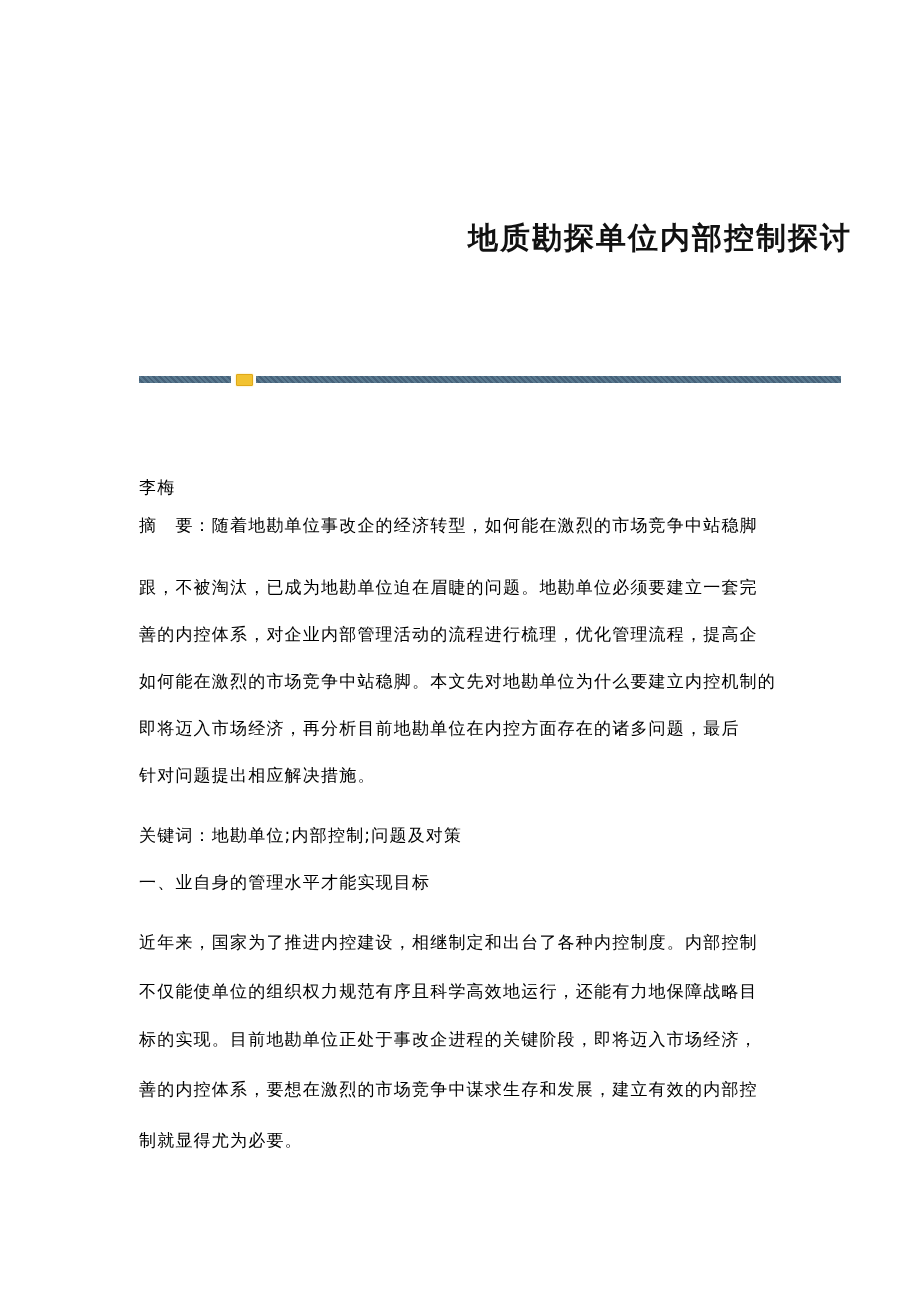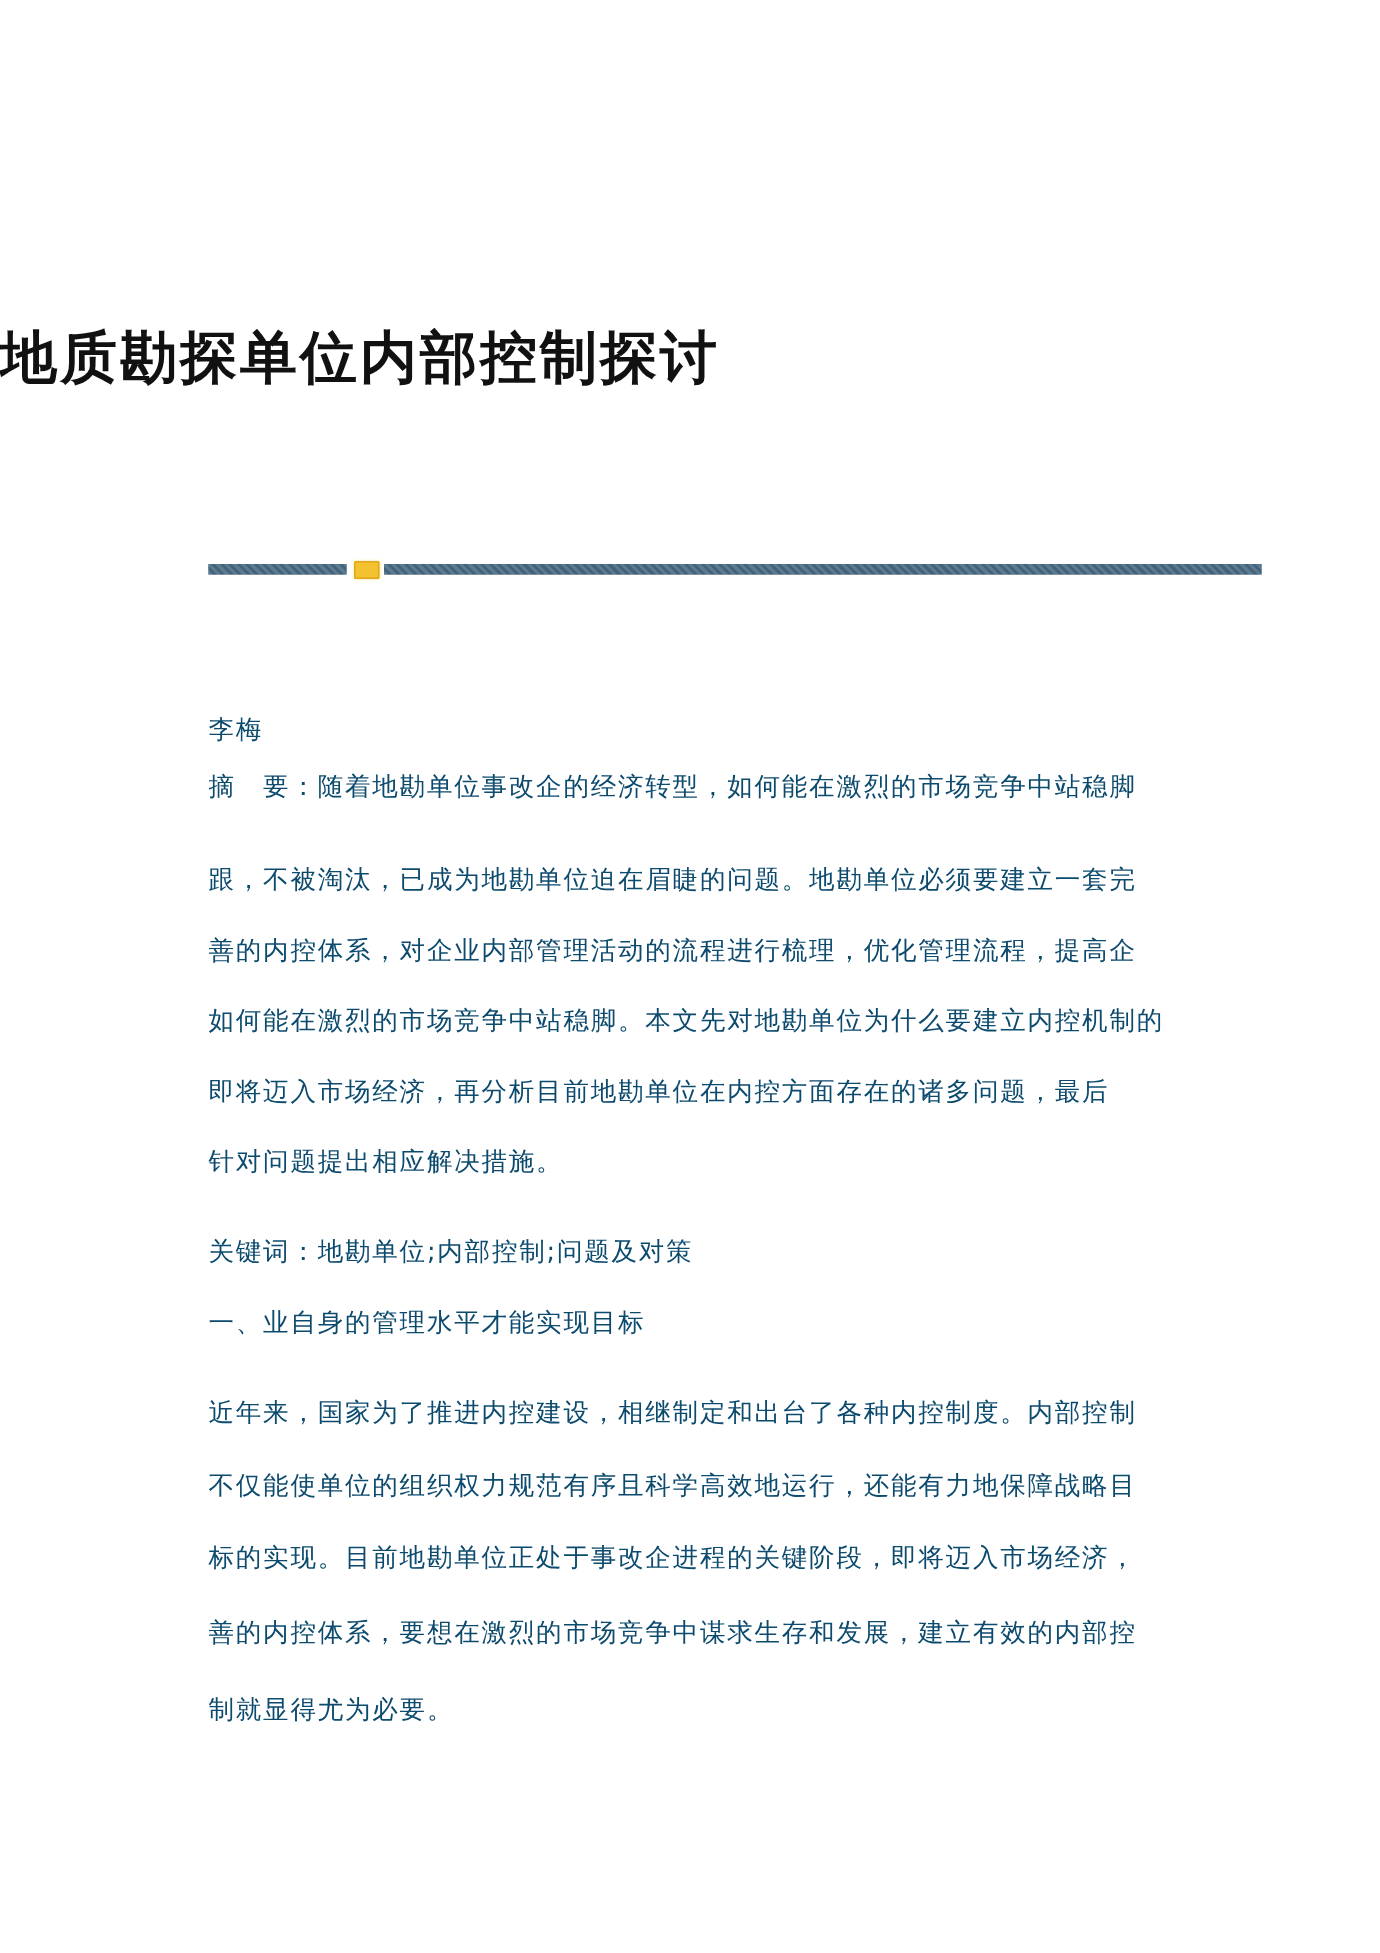--- a/index.html
+++ b/index.html
@@ -1,29 +1,29 @@
 <!DOCTYPE html>
 <html><head>
 <meta charset="utf-8">
 <style>
   html, body { margin: 0; padding: 0; background: #ffffff; }
   body { width: 920px; height: 1302px; position: relative; overflow: hidden;
          font-family: "DejaVu Sans", "Liberation Sans", sans-serif; color: #1a1a1a; }
-  .title { position: absolute; left: 0; width: 852px; top: 212px; text-align: left;
+  .title { position: absolute; left: 0; width: 852px; top: 212px; text-align: right;
            font-family: "DejaVu Serif", "Liberation Serif", serif; font-weight: bold;
-           font-size: 38px; letter-spacing: 2px; color: #111; line-height: 52px; }
+           font-size: 30px; letter-spacing: 2px; color: #111; line-height: 52px; }
   .rule { position: absolute; top: 376px; height: 7px; background: #4f6b80;
           background-image: repeating-linear-gradient(45deg, #5a7a90 0 2px, #46627a 2px 4px); }
   .rule.left { left: 139px; width: 92px; }
   .rule.right { left: 256px; width: 585px; }
   .ornament { position: absolute; left: 236px; top: 374px; width: 15px; height: 10px;
               background: #f2c230; border: 1px solid #e0a818; border-radius: 1px;
               box-shadow: 0 0 2px #f7e08a; }
   .line { position: absolute; left: 139px; font-size: 17px; letter-spacing: 1.2px;
-          line-height: 24px; white-space: nowrap; color: #0c4a6e; }
+          line-height: 24px; white-space: nowrap; color: #000000; }
 </style>
 </head>
 <body>
 
 <div>
   <div class="title">地质勘探单位内部控制探讨</div>
 
   <div class="rule left"></div>
   <div class="ornament"></div>
   <div class="rule right"></div>

